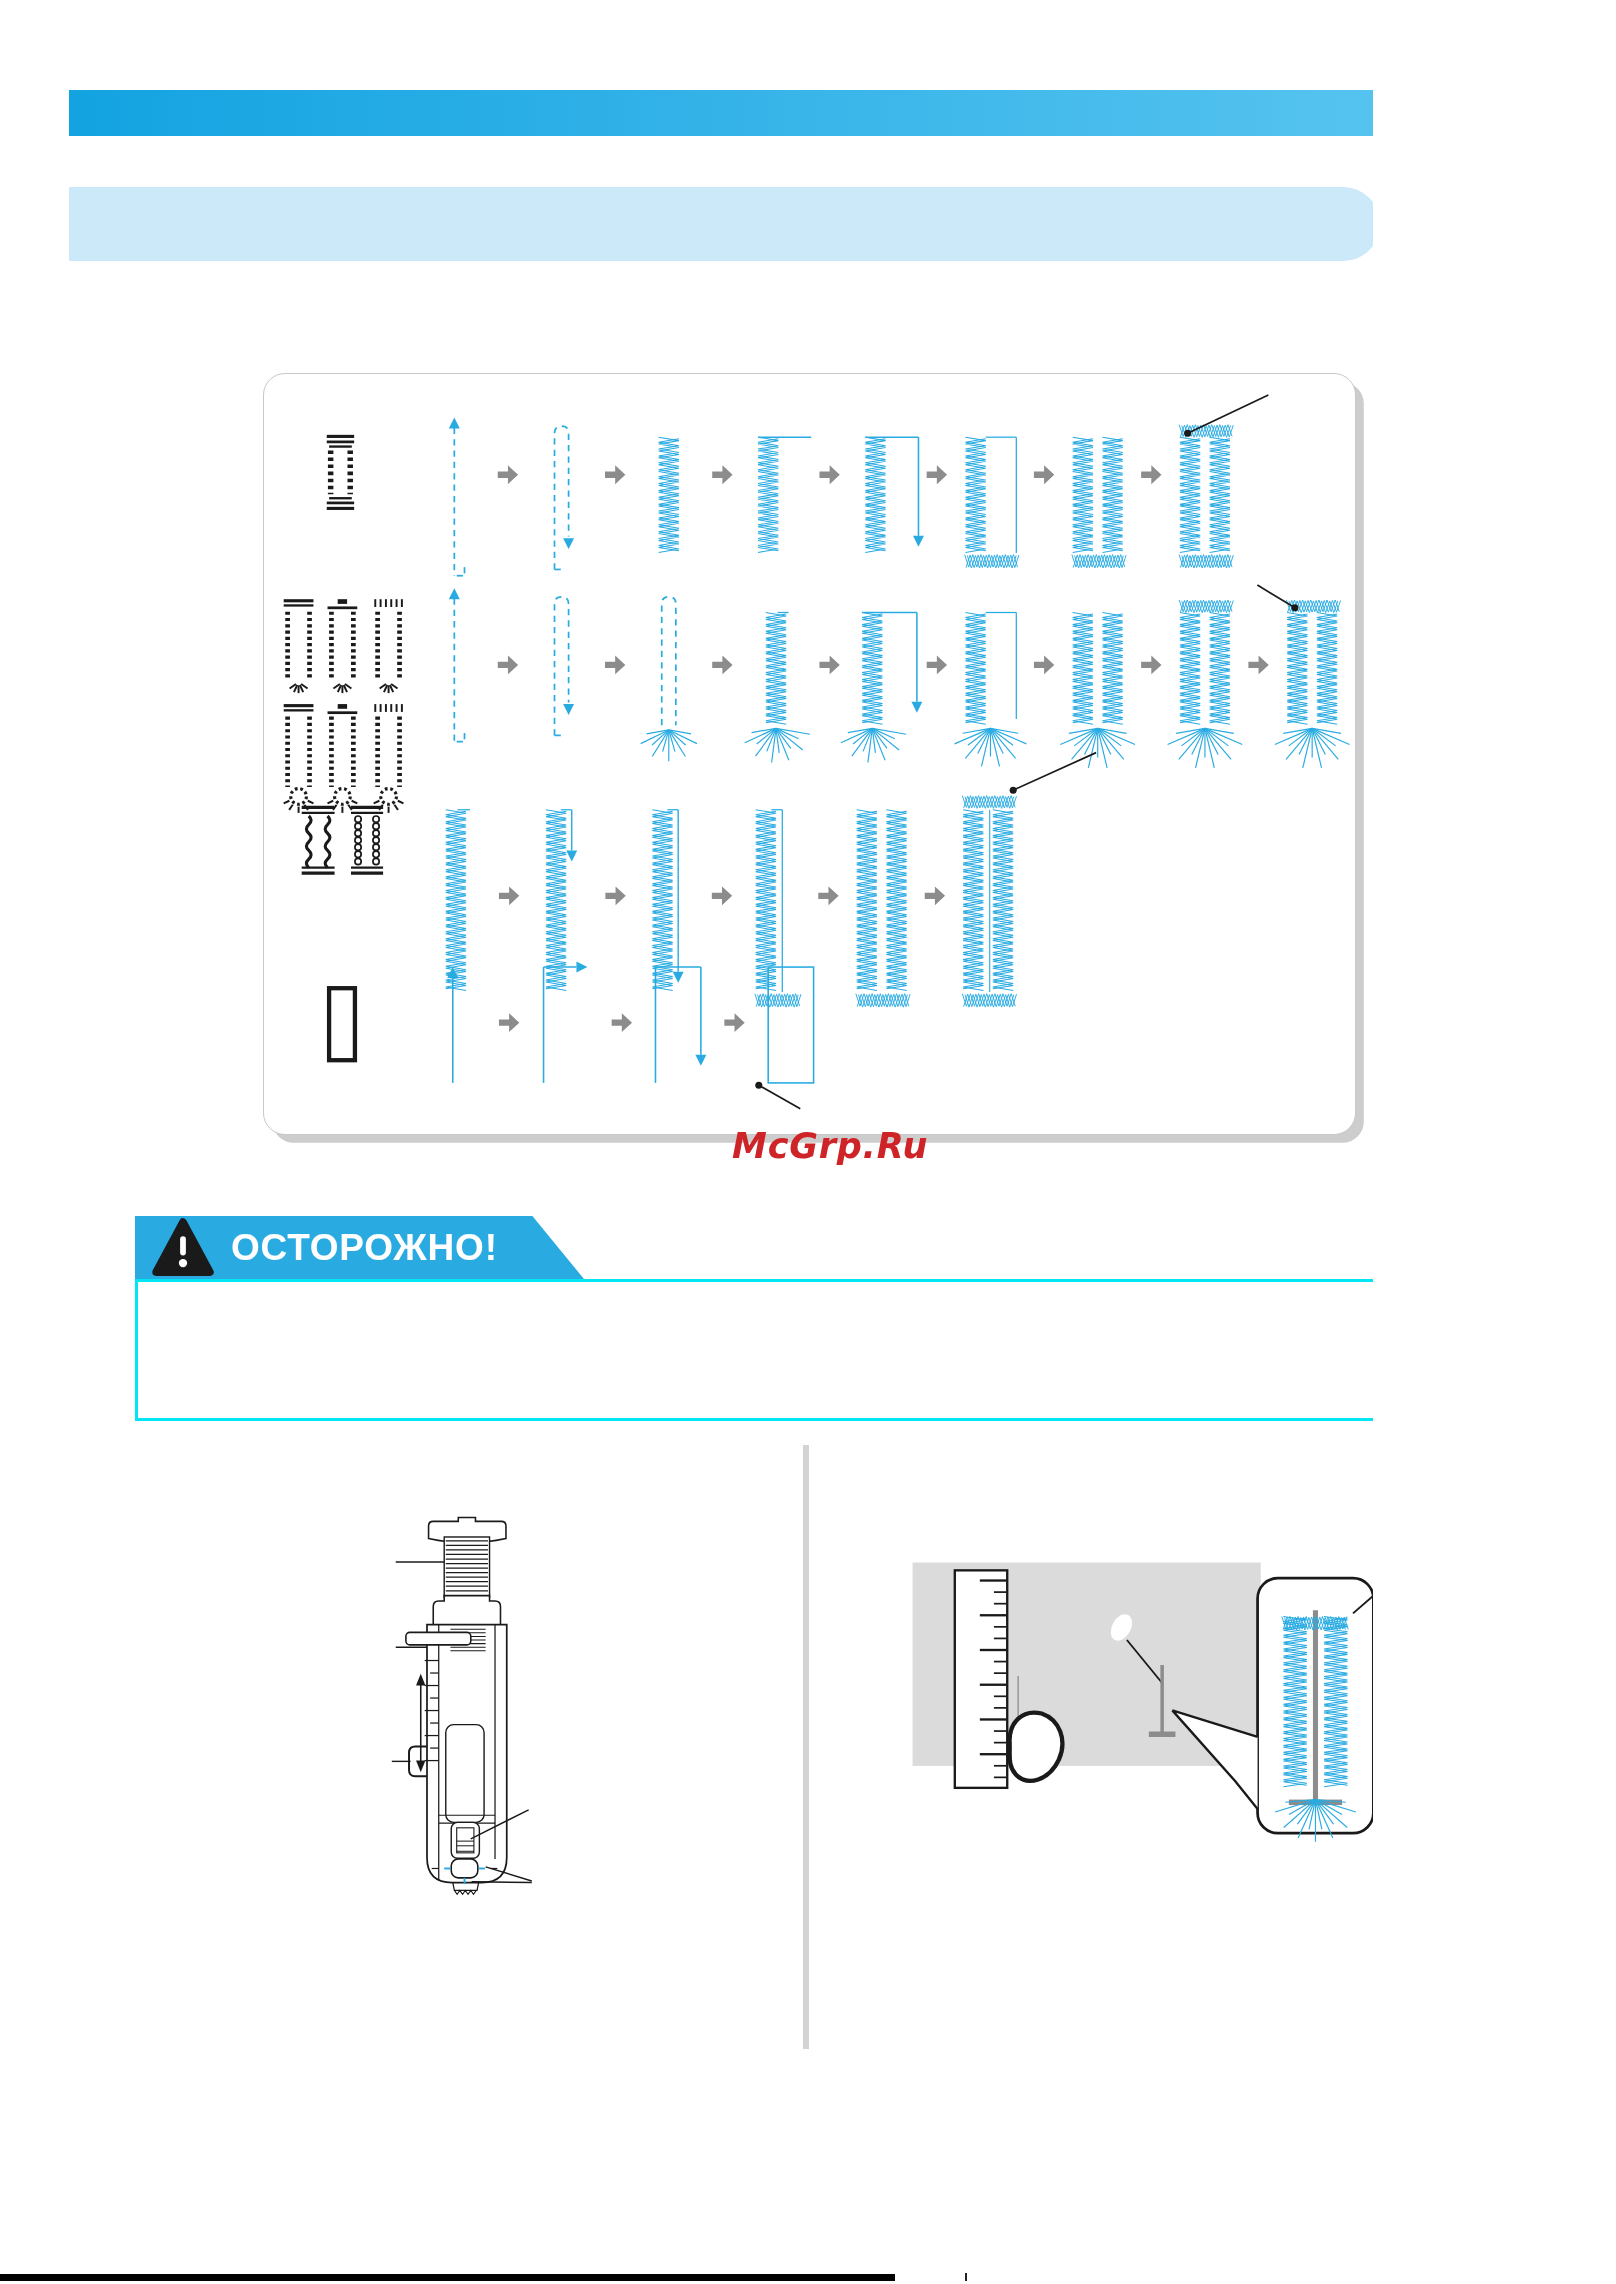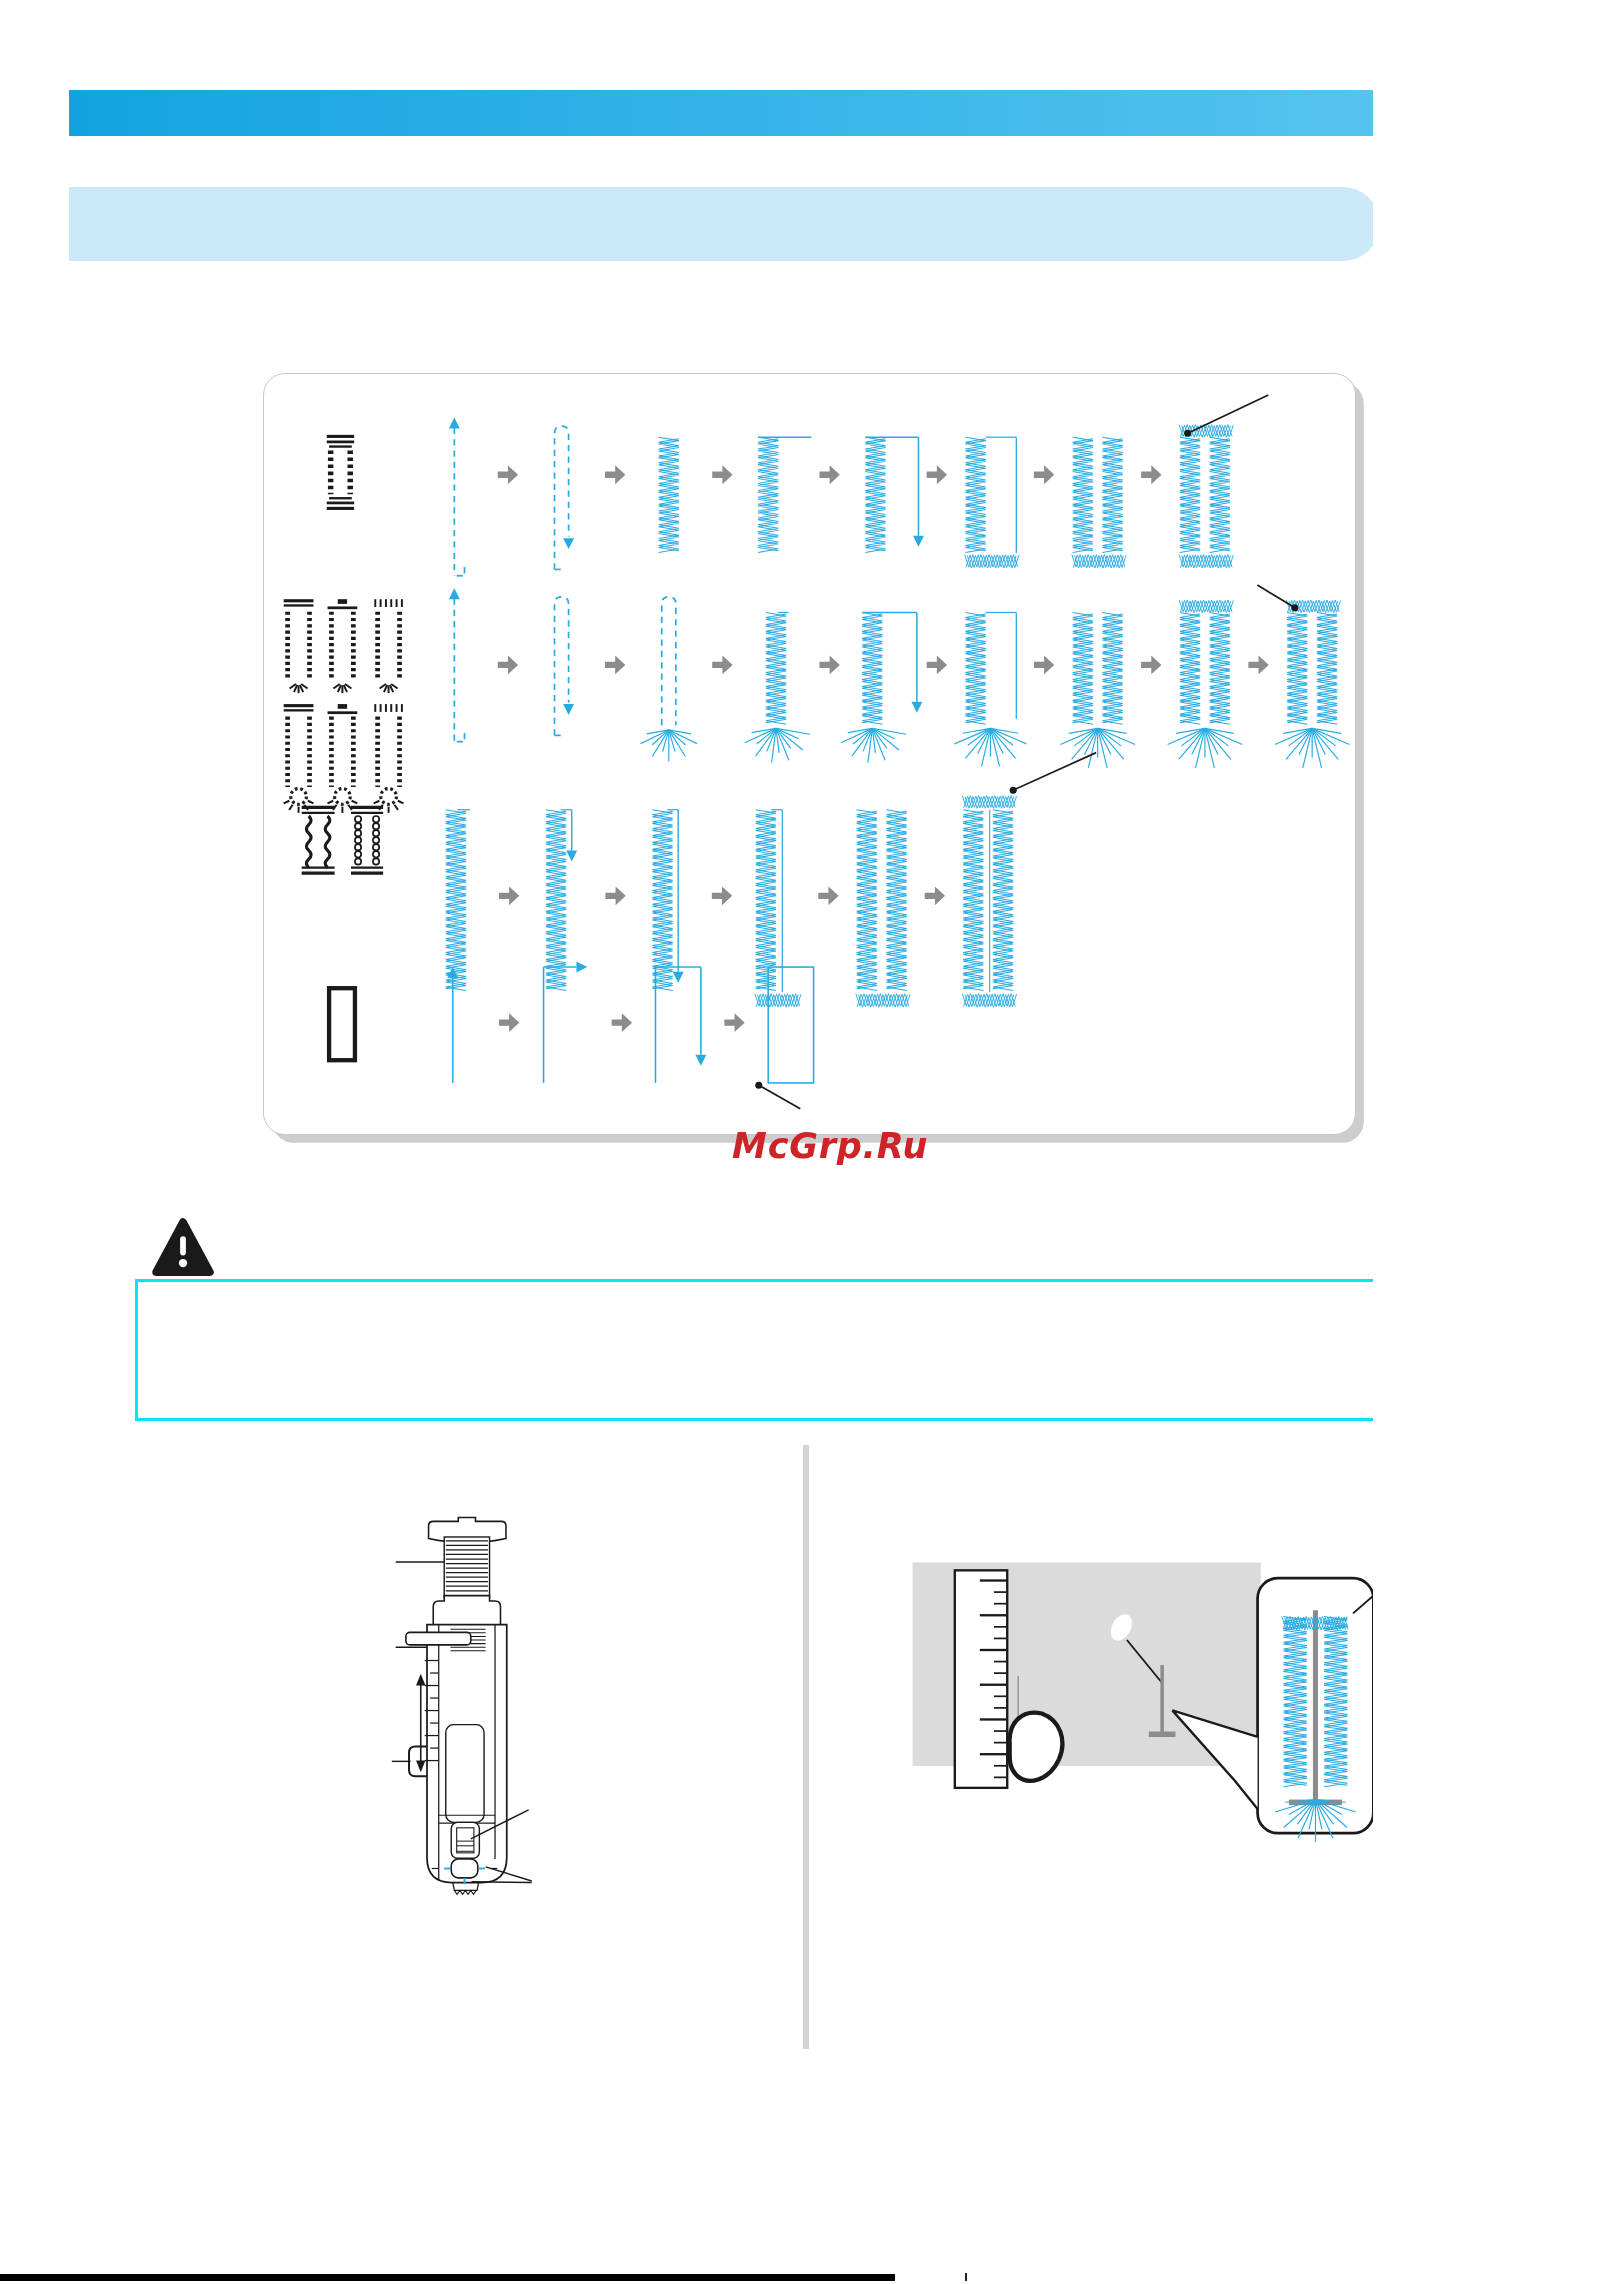--- a/index.html
+++ b/index.html
@@ -459,20 +459,23 @@
         <g>
           <rect x="981" y="1236" width="58" height="148" stroke="#29ABE2" stroke-width="2" fill="none"></rect>
           <line x1="969" y1="1387" x2="1022" y2="1417" stroke="#1A1A1A" stroke-width="2.2"></line>
           <circle cx="969" cy="1387" r="4.5" fill="#1A1A1A"></circle>
         </g>
       </g>
     </svg>
 
   <div class="abs watermark">McGrp.Ru</div>
 
+  <div class="abs warn-banner">
+    <span class="warn-label">ОСТОРОЖНО!</span>
+  </div>
   <svg class="abs warn-triangle" width="64" height="64" viewBox="0 0 100 100">
     <path d="M50 8 L92 86 L8 86 Z" fill="#1A1A1A" stroke="#1A1A1A" stroke-width="12" stroke-linejoin="round"></path>
     <rect x="45.5" y="30" width="9" height="30" rx="4.5" fill="#FFFFFF"></rect>
     <circle cx="50" cy="72" r="6.5" fill="#FFFFFF"></circle>
   </svg>
   <div class="abs warn-box"></div>
   <svg class="abs needle-icon" width="33" height="33" viewBox="0 0 42 42">
     <circle cx="21" cy="21" r="17.5" fill="none" stroke="#1A1A1A" stroke-width="3"></circle>
     <path d="M21 9 L15 19 L19 19 L19 23 L23 23 L23 19 L27 19 Z" fill="#1A1A1A"></path>
     <rect x="19" y="26" width="4" height="7" fill="#1A1A1A"></rect>

